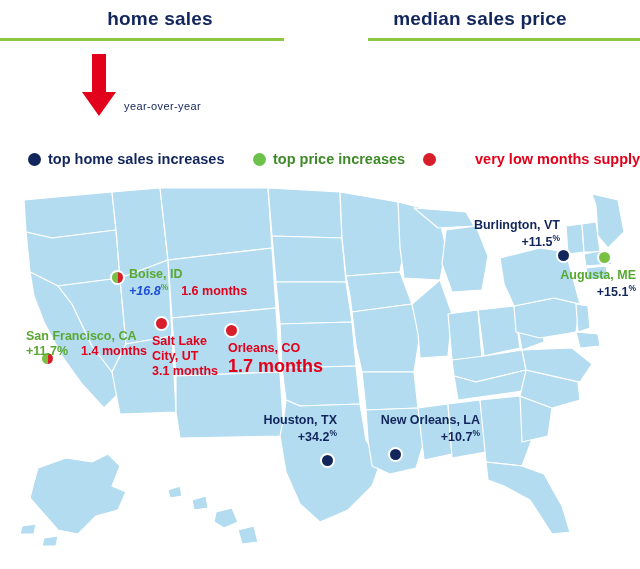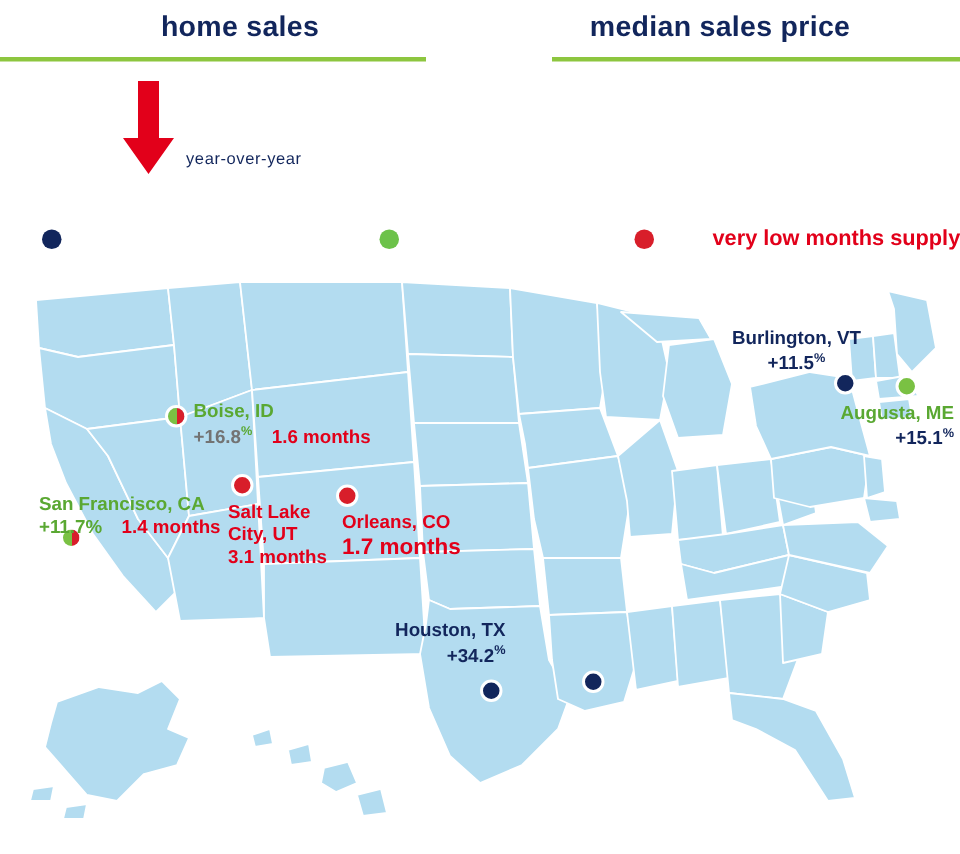--- a/index.html
+++ b/index.html
@@ -89,23 +89,25 @@
       
       
       
     </div>
   </div>
 </div>
 
 <div class="legend">
   <div class="leg leg1">
     <span class="leg-dot" style="background:#12265c;"></span>
+    <span class="leg-label" style="color:#12265c;">top home sales increases</span>
   </div>
   <div class="leg leg2">
     <span class="leg-dot" style="background:#6cc24a;"></span>
+    <span class="leg-label" style="color:#3f8a28;">top price increases</span>
   </div>
   <div class="leg leg3">
     <span class="leg-dot" style="background:#d81e2a;"></span>
     <span class="leg-label" style="color:#e2001a;margin-left:32px;">very low months supply</span>
   </div>
 </div>
 
 <div class="map">
   <svg viewBox="0 0 640 383">
     <g fill="#b3dcf0" stroke="#ffffff" stroke-width="1.2" stroke-linejoin="round">
@@ -176,21 +178,21 @@
 
   <div class="overlay">
 
     <div class="marker" style="left:110px;top:84px;">
       <span class="lh" style="background:#7ac143;"></span>
       <span class="rh" style="background:#d81e2a;"></span>
     </div>
     <div class="callout ta-l" style="left:129px;top:81px;">
       <div class="c-name" style="color:#5aa832;">Boise, ID</div>
       <div class="c-row">
-        <span class="c-pct" style="color:#737373;">+16.8</span><span class="sup" style="color:#5aa832;font-size:8.5px;vertical-align:super;font-weight:bold;">%</span>
+        <span class="c-pct" style="color:#1d4ed8;font-style:italic;">+16.8</span><span class="sup" style="color:#5aa832;font-size:8.5px;vertical-align:super;font-weight:bold;">%</span>
         <span class="inline-gap"></span>
         <span class="c-months" style="color:#e2001a;">1.6 months</span>
       </div>
     </div>
 
     <div class="marker" style="left:40px;top:165px;">
       <span class="lh" style="background:#7ac143;"></span>
       <span class="rh" style="background:#d81e2a;"></span>
     </div>
     <div class="callout ta-l" style="left:26px;top:131px;">
@@ -205,25 +207,25 @@
     <div class="marker plain" style="left:154px;top:130px;background:#d81e2a;"></div>
     <div class="callout ta-l" style="left:152px;top:148px;">
       <div class="c-name" style="color:#e2001a;">Salt Lake</div>
       <div class="c-name" style="color:#e2001a;">City, UT</div>
       <div class="c-months" style="color:#e2001a;font-size:12.5px;">3.1 months</div>
     </div>
 
     <div class="marker plain" style="left:224px;top:137px;background:#d81e2a;"></div>
     <div class="callout ta-l" style="left:228px;top:155px;">
       <div class="c-name" style="color:#e2001a;">Orleans, CO</div>
-      <div class="c-months" style="color:#e2001a;font-size:15px;">1.7 months</div>
+      <div class="c-months" style="color:#e2001a;font-size:18px;">1.7 months</div>
     </div>
 
     <div class="marker plain" style="left:556px;top:62px;background:#12265c;"></div>
-    <div class="callout ta-r" style="left:476px;top:32px;width:110px;text-align:center;">
+    <div class="callout ta-r" style="left:450px;top:32px;width:110px;">
       <div class="c-name" style="color:#12265c;">Burlington, VT</div>
       <div class="c-row">
         <span class="c-pct" style="color:#12265c;">+11.5</span><span class="sup" style="color:#12265c;font-size:8.5px;vertical-align:super;font-weight:bold;">%</span>
       </div>
     </div>
 
     <div class="marker plain" style="left:597px;top:64px;background:#7ac143;"></div>
     <div class="callout ta-r" style="left:512px;top:82px;width:124px;">
       <div class="c-name" style="color:#5aa832;">Augusta, ME</div>
       <div class="c-row">
@@ -233,15 +235,21 @@
 
     <div class="marker plain" style="left:320px;top:267px;background:#12265c;"></div>
     <div class="callout ta-r" style="left:252px;top:227px;width:85px;">
       <div class="c-name" style="color:#12265c;">Houston, TX</div>
       <div class="c-row">
         <span class="c-pct" style="color:#12265c;">+34.2</span><span class="sup" style="color:#12265c;font-size:8.5px;vertical-align:super;font-weight:bold;">%</span>
       </div>
     </div>
 
     <div class="marker plain" style="left:388px;top:261px;background:#12265c;"></div>
+    <div class="callout ta-r" style="left:370px;top:227px;width:110px;">
+      <div class="c-name" style="color:#12265c;">New Orleans, LA</div>
+      <div class="c-row">
+        <span class="c-pct" style="color:#12265c;">+10.7</span><span class="sup" style="color:#12265c;font-size:8.5px;vertical-align:super;font-weight:bold;">%</span>
+      </div>
+    </div>
 
   </div>
 </div>
 
 </body></html>

